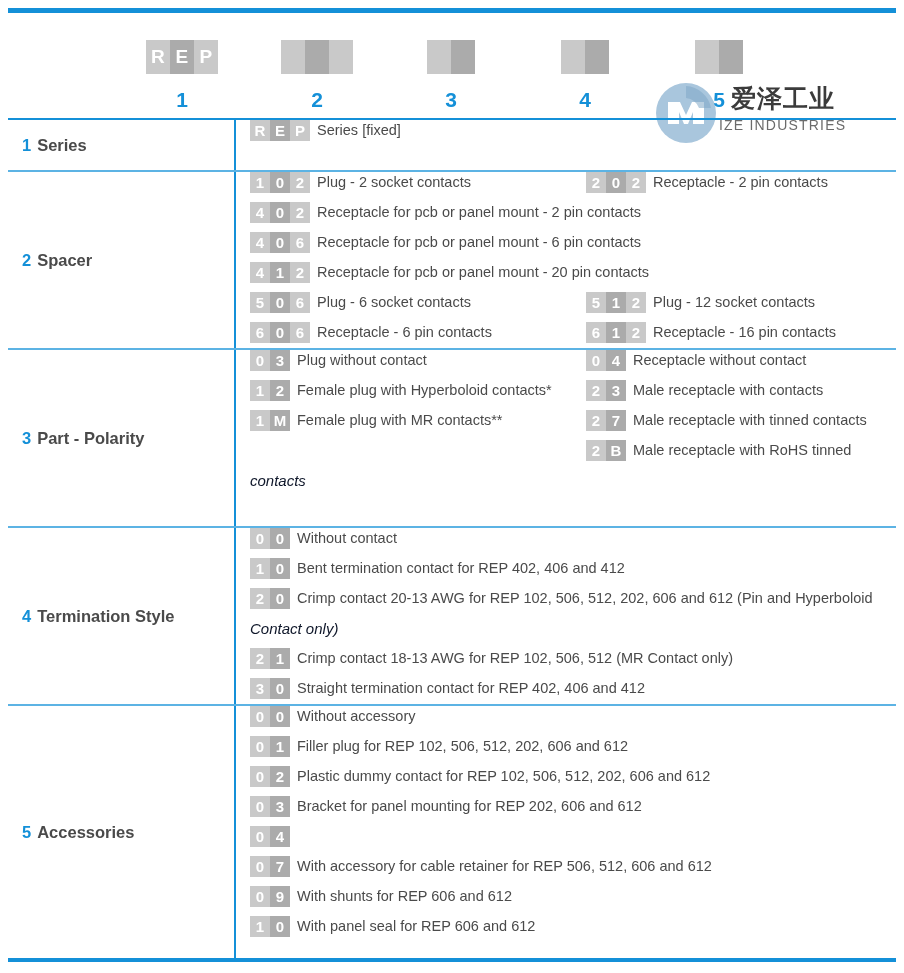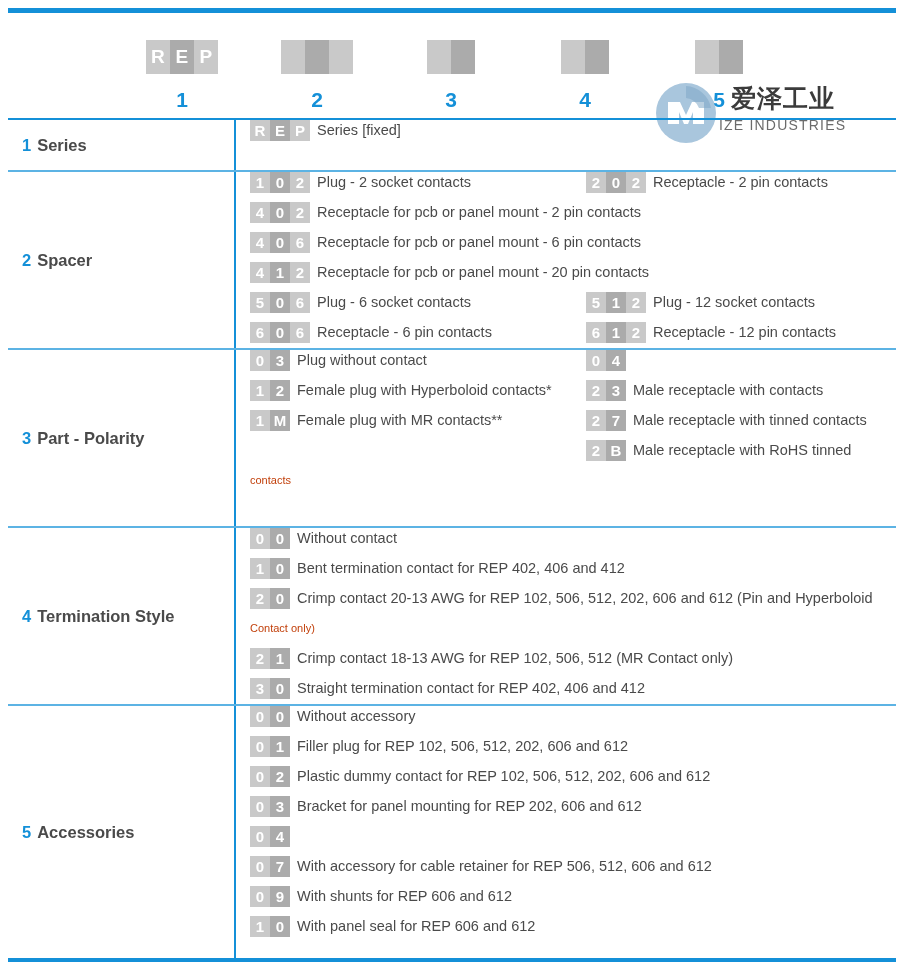--- a/index.html
+++ b/index.html
@@ -178,25 +178,26 @@
     font-size: 15px;
     font-weight: bold;
   }
   .desc {
     font-size: 14.5px;
     color: #4a4a4a;
     line-height: 21px;
   }
 
   .overflow-text {
-    font-size: 11px;
-    color: #c2410c;
+    font-size: 15px;
+    color: #0f172a;
     line-height: 21px;
     position: absolute;
     left: 8px;
+    font-style: italic;
   }
 </style>
 </head>
 <body>
 
 <div class="sheet">
 
   <div class="top-rule"></div>
 
   <div class="header-boxes">
@@ -322,21 +323,21 @@
               <span class="cc c-light">6</span>
             </span>
             <span class="desc">Receptacle - 6 pin contacts</span>
           </div>
           <div class="ent ent-right" style="top: 150px;">
             <span class="code">
               <span class="cc c-light">6</span>
               <span class="cc c-dark">1</span>
               <span class="cc c-light">2</span>
             </span>
-            <span class="desc">Receptacle - 12 pin contacts</span>
+            <span class="desc">Receptacle - 16 pin contacts</span>
           </div>
         </div>
       </div>
       <div class="trow" style="height: 178px;">
         <div class="tlabel">
           <span class="lnum">3</span>
           <span>Part - Polarity</span>
         </div>
         <div class="vdiv"></div>
         <div class="tcontent" style="height: 160px;">
@@ -345,20 +346,21 @@
               <span class="cc c-light">0</span>
               <span class="cc c-dark">3</span>
             </span>
             <span class="desc">Plug without contact</span>
           </div>
           <div class="ent ent-right" style="top: 0px;">
             <span class="code">
               <span class="cc c-light">0</span>
               <span class="cc c-dark">4</span>
             </span>
+            <span class="desc">Receptacle without contact</span>
           </div>
           <div class="ent ent-left" style="top: 30px;">
             <span class="code">
               <span class="cc c-light">1</span>
               <span class="cc c-dark">2</span>
             </span>
             <span class="desc">Female plug with Hyperboloid contacts*</span>
           </div>
           <div class="ent ent-right" style="top: 30px;">
             <span class="code">

